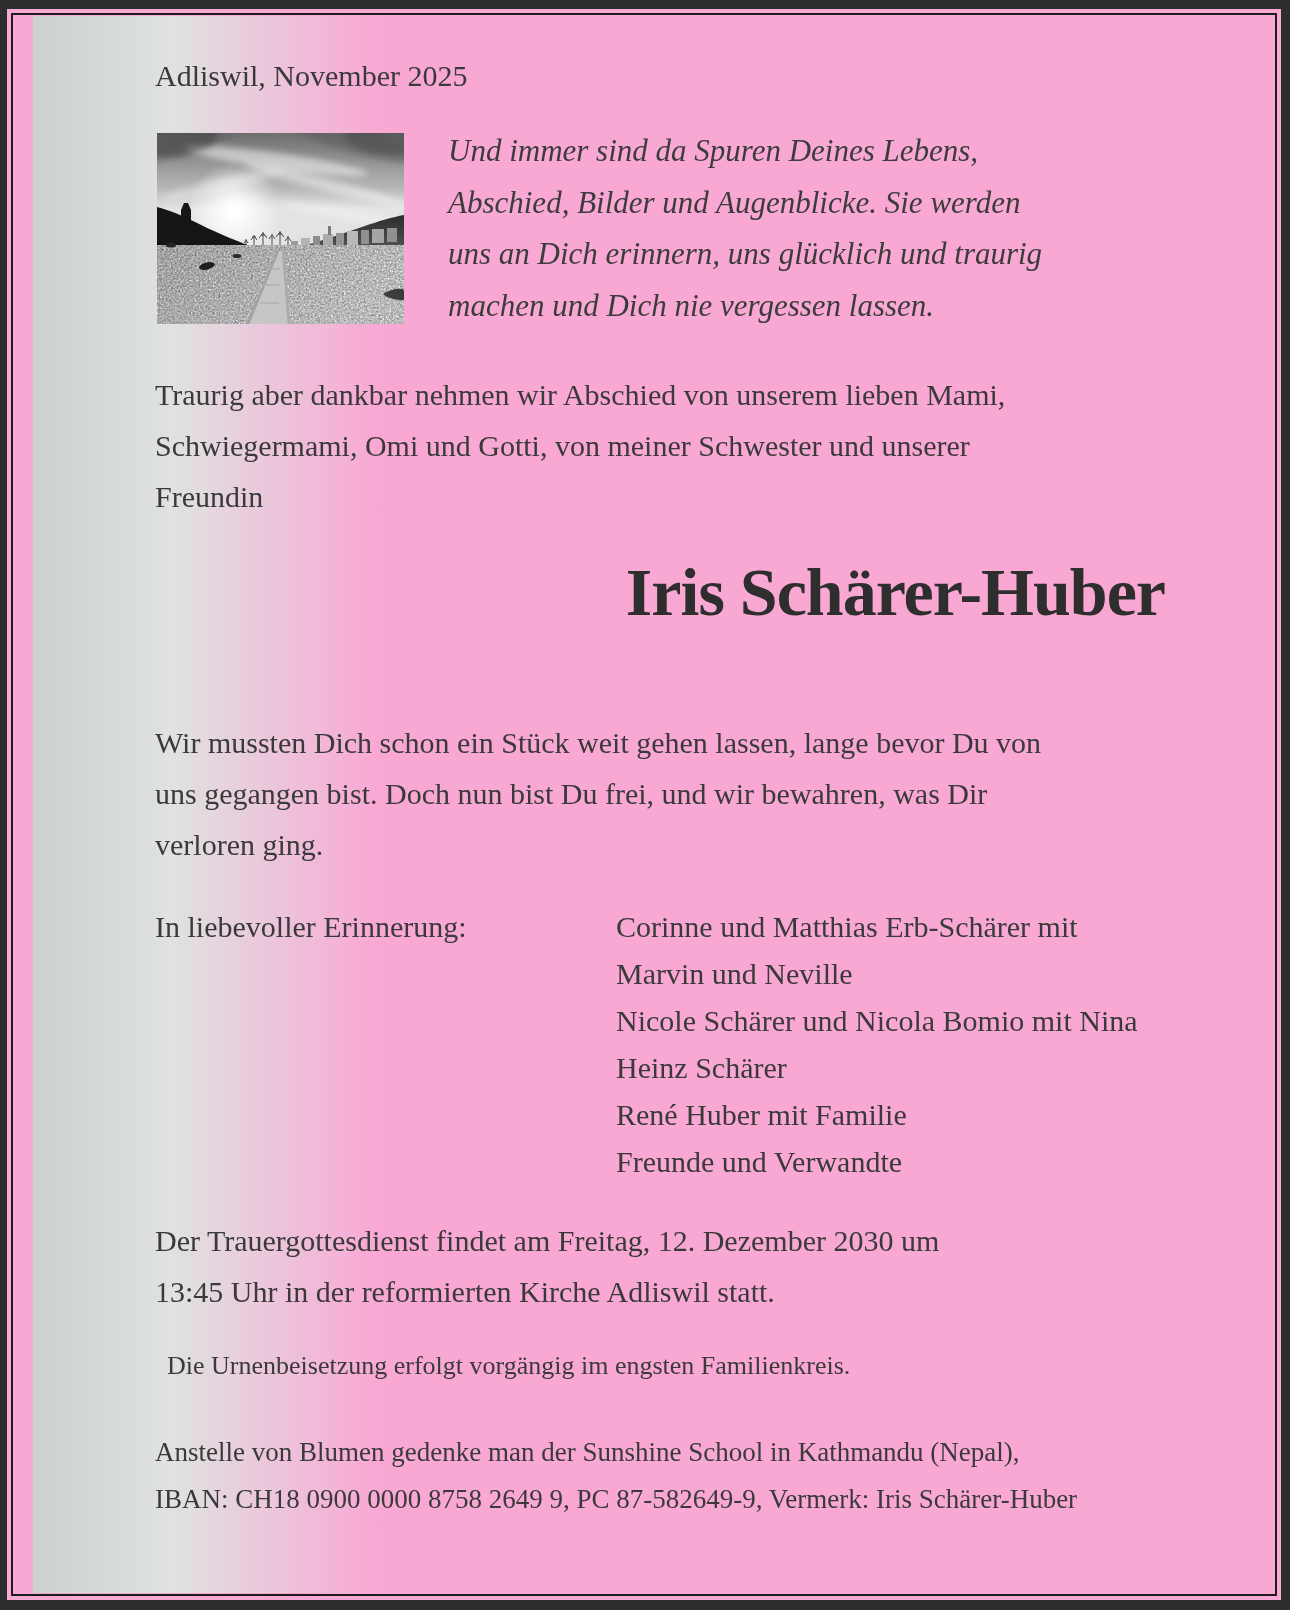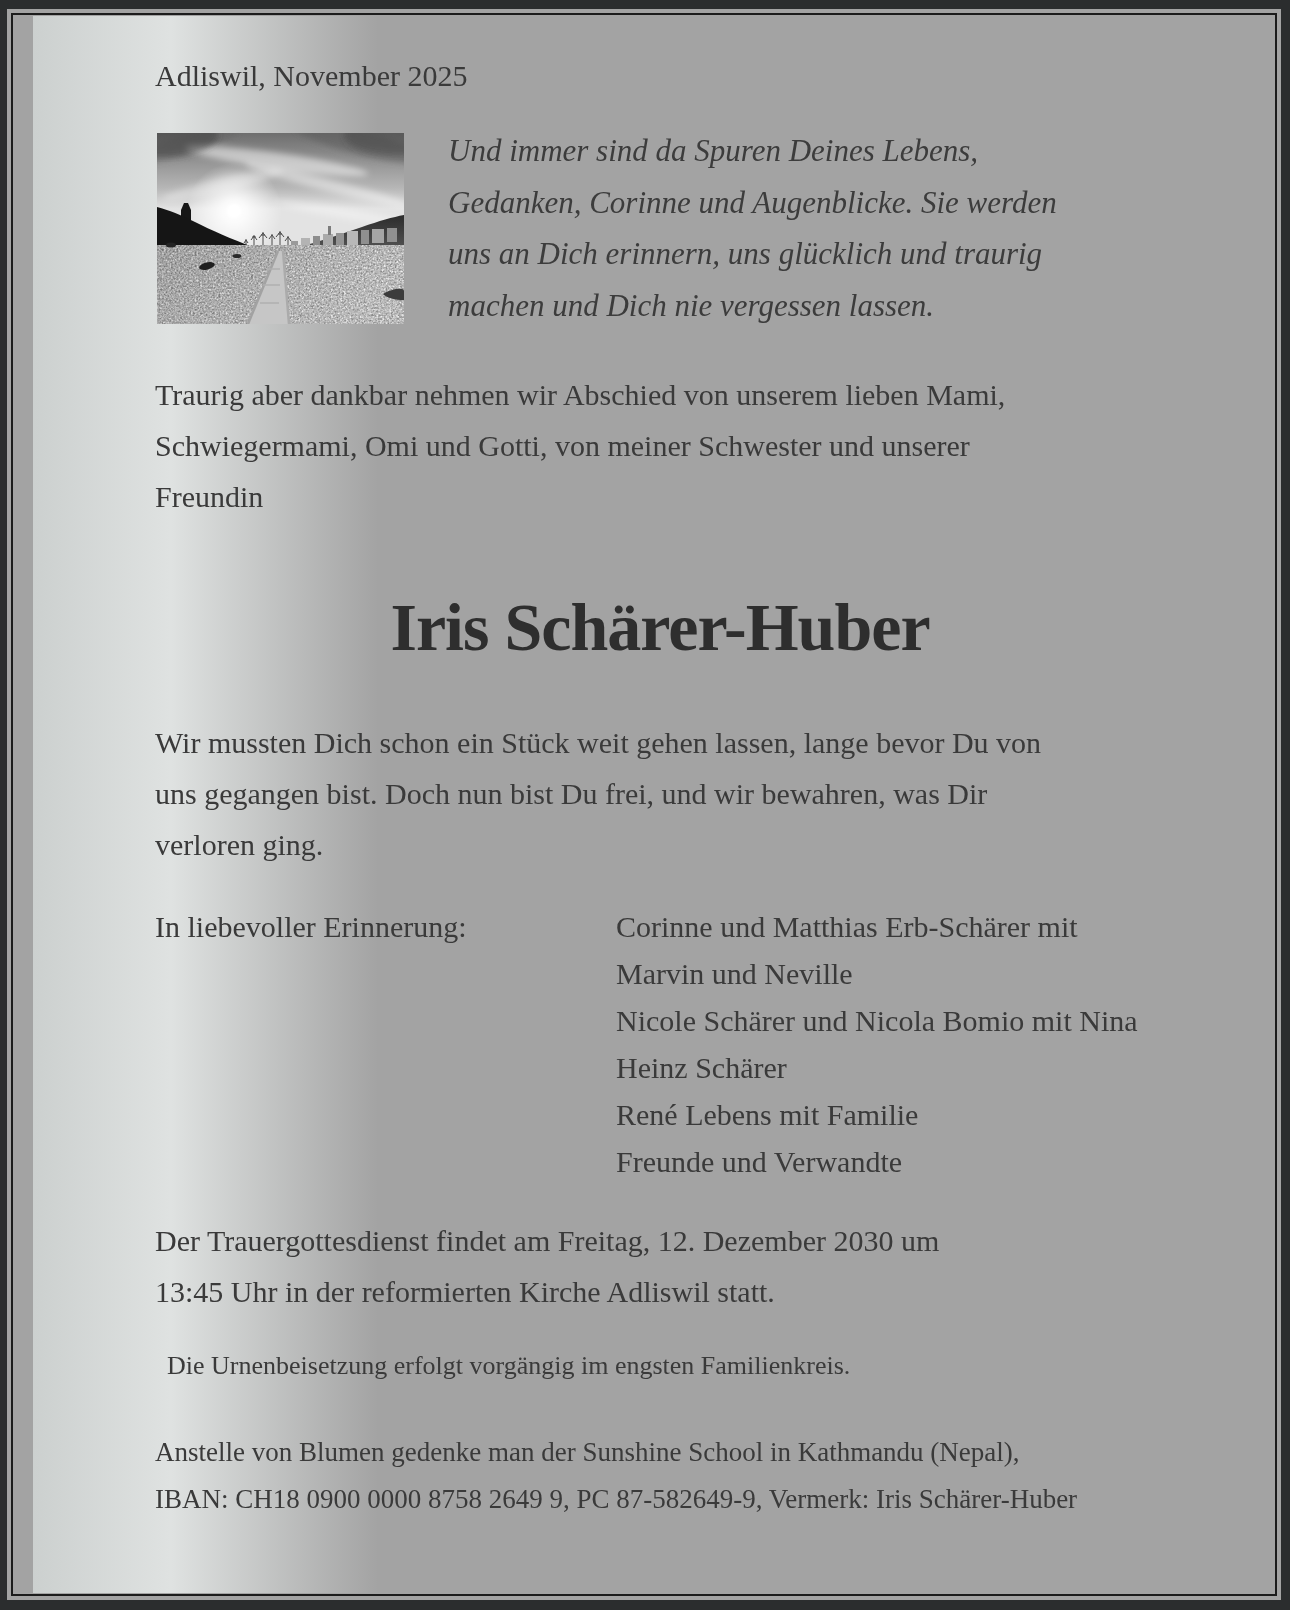--- a/index.html
+++ b/index.html
@@ -5,38 +5,38 @@
   html,body{margin:0;padding:0;}
   body{
     width:1290px;height:1610px;position:relative;
     background:#2b2d2e;
     font-family:"Liberation Serif", serif;
     color:#3a3a3a;
     overflow:hidden;
   }
   .paper{
     position:absolute;left:7px;top:9px;right:9px;bottom:10px;
-    background:#a3a3a3;
+    background:#f9a8d4;
   }
   .border-line{
     position:absolute;inset:4px;
     border:2.5px solid #1c1c1c;
     pointer-events:none;
   }
   .shade{
     position:absolute;left:26px;top:7px;bottom:7px;width:345px;
     background:linear-gradient(to right,#ccd0cf 0%,#dfe2e1 40%,rgba(255,255,255,0) 100%);
   }
   .abs{position:absolute;}
   .dateline{left:148px;top:48px;font-size:30px;line-height:38px;}
   .photo{left:150px;top:124px;width:247px;height:191px;}
   .photo svg{display:block;width:100%;height:100%;}
   .quote{left:441px;top:116px;width:760px;font-style:italic;font-size:31px;line-height:51.5px;color:#3c3c3c;}
   .intro{left:148px;top:360px;width:1020px;font-size:30px;line-height:51px;}
-  .name{left:148px;right:116px;top:540px;text-align:center;font-size:68px;line-height:86px;font-weight:700;color:#2e2e2e;letter-spacing:-1px;margin-top:35px;}
+  .name{left:148px;right:116px;top:540px;text-align:right;font-size:68px;line-height:86px;font-weight:700;color:#2e2e2e;letter-spacing:-1px;}
   .dates{left:148px;right:116px;top:642px;text-align:center;font-size:27px;line-height:34px;}
   .farewell{left:148px;top:708px;width:1020px;font-size:30px;line-height:51px;}
   .rem-label{left:148px;top:894px;font-size:30px;line-height:47px;}
   .mourners{left:581px;top:894px;width:640px;font-size:30px;line-height:47px;margin-left:28px;}
   .service{left:148px;top:1206px;width:1020px;font-size:30px;line-height:51px;}
   .urn{left:160px;top:1340px;width:1020px;font-size:26px;line-height:34px;}
   .donation{left:148px;top:1420px;width:1060px;font-size:27px;line-height:47px;}
 </style>
 </head>
 <body>
@@ -138,21 +138,21 @@
 
       <g filter="url(#b3)">
         <ellipse cx="6" cy="2" rx="55" ry="22" fill="#3e3e3e" opacity="0.5"></ellipse>
         <ellipse cx="242" cy="2" rx="55" ry="20" fill="#3e3e3e" opacity="0.45"></ellipse>
       </g>
     </svg>
   </div>
 
   <div class="abs quote">
     <div>Und immer sind da Spuren Deines Lebens,</div>
-    <div>Gedanken, Corinne und Augenblicke. Sie werden</div>
+    <div>Abschied, Bilder und Augenblicke. Sie werden</div>
     <div>uns an Dich erinnern, uns glücklich und traurig</div>
     <div>machen und Dich nie vergessen lassen.</div>
   </div>
 
   <div class="abs intro">
     <div>Traurig aber dankbar nehmen wir Abschied von unserem lieben Mami,</div>
     <div>Schwiegermami, Omi und Gotti, von meiner Schwester und unserer</div>
     <div>Freundin</div>
   </div>
 
@@ -163,21 +163,21 @@
     <div>uns gegangen bist. Doch nun bist Du frei, und wir bewahren, was Dir</div>
     <div>verloren ging.</div>
   </div>
 
   <div class="abs rem-label">In liebevoller Erinnerung:</div>
   <div class="abs mourners">
     <div>Corinne und Matthias Erb-Schärer mit</div>
     <div>Marvin und Neville</div>
     <div>Nicole Schärer und Nicola Bomio mit Nina</div>
     <div>Heinz Schärer</div>
-    <div>René Lebens mit Familie</div>
+    <div>René Huber mit Familie</div>
     <div>Freunde und Verwandte</div>
   </div>
 
   <div class="abs service">
     <div>Der Trauergottesdienst findet am Freitag, 12. Dezember 2030 um</div>
     <div>13:45 Uhr in der reformierten Kirche Adliswil statt.</div>
   </div>
 
   <div class="abs urn">Die Urnenbeisetzung erfolgt vorgängig im engsten Familienkreis.</div>
 

